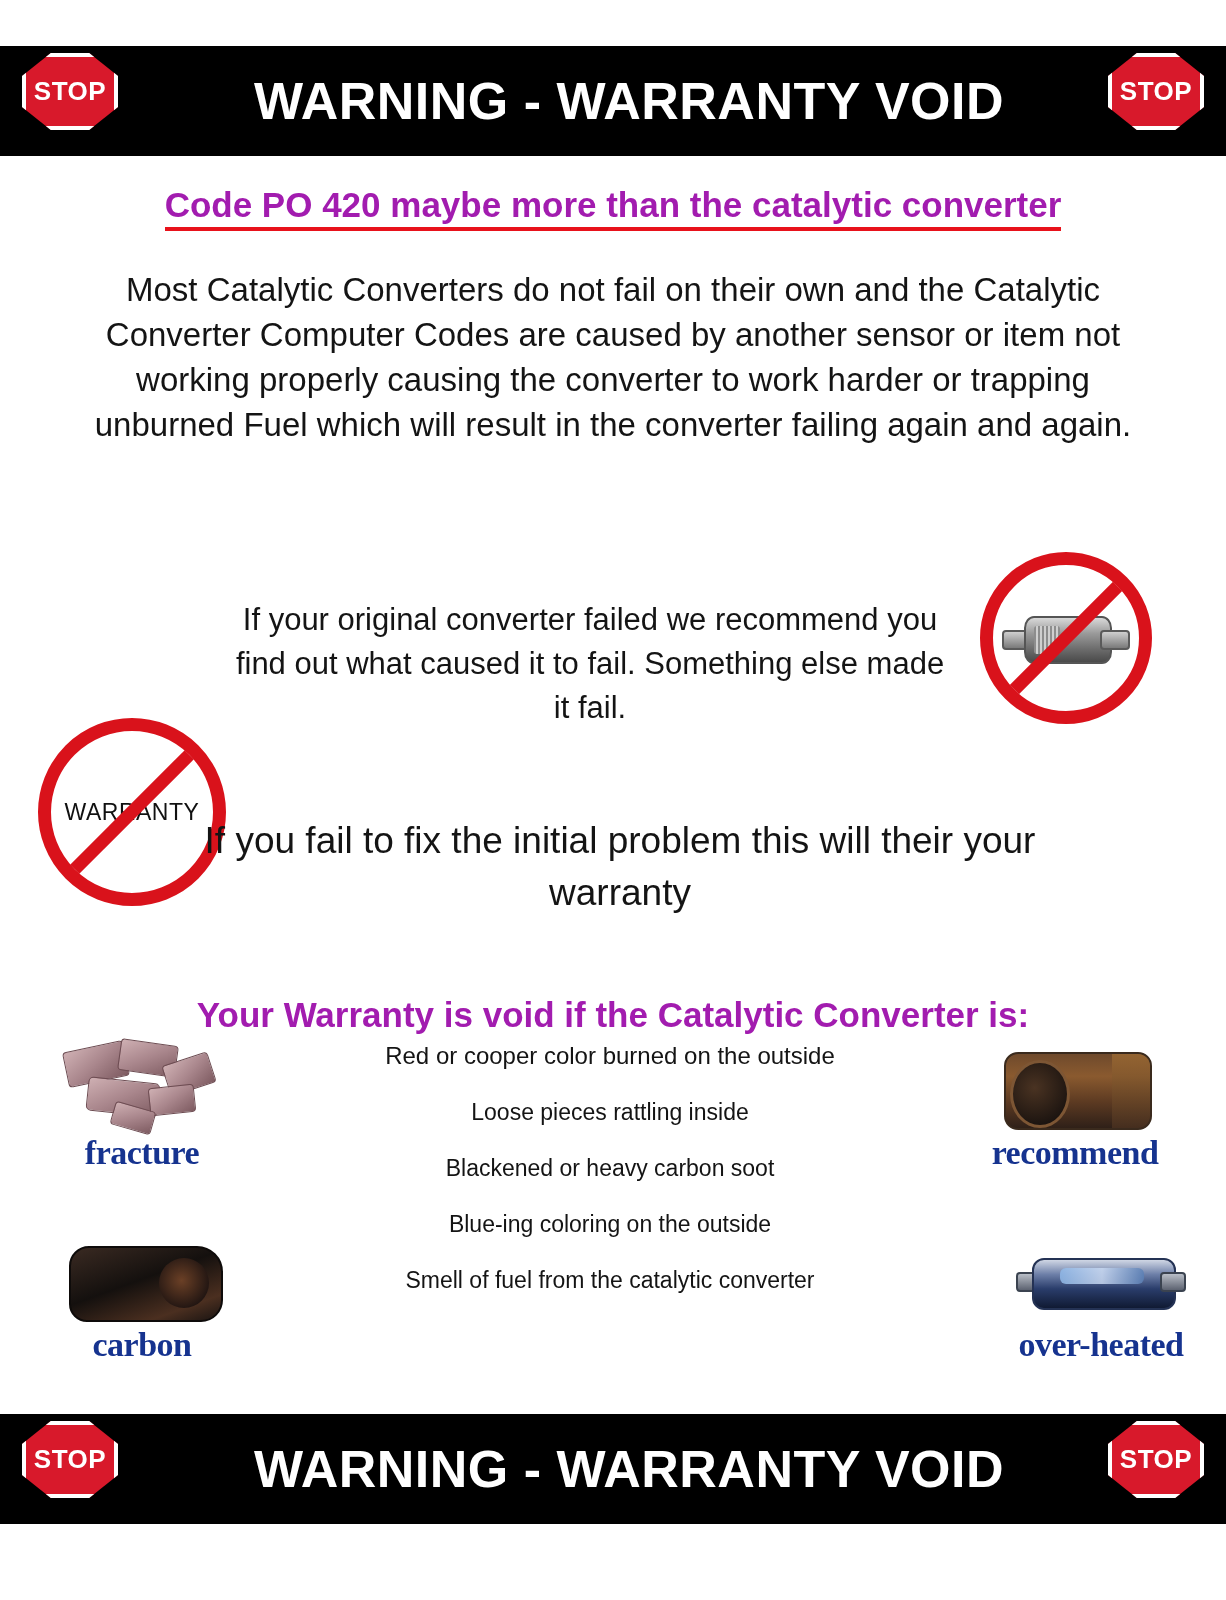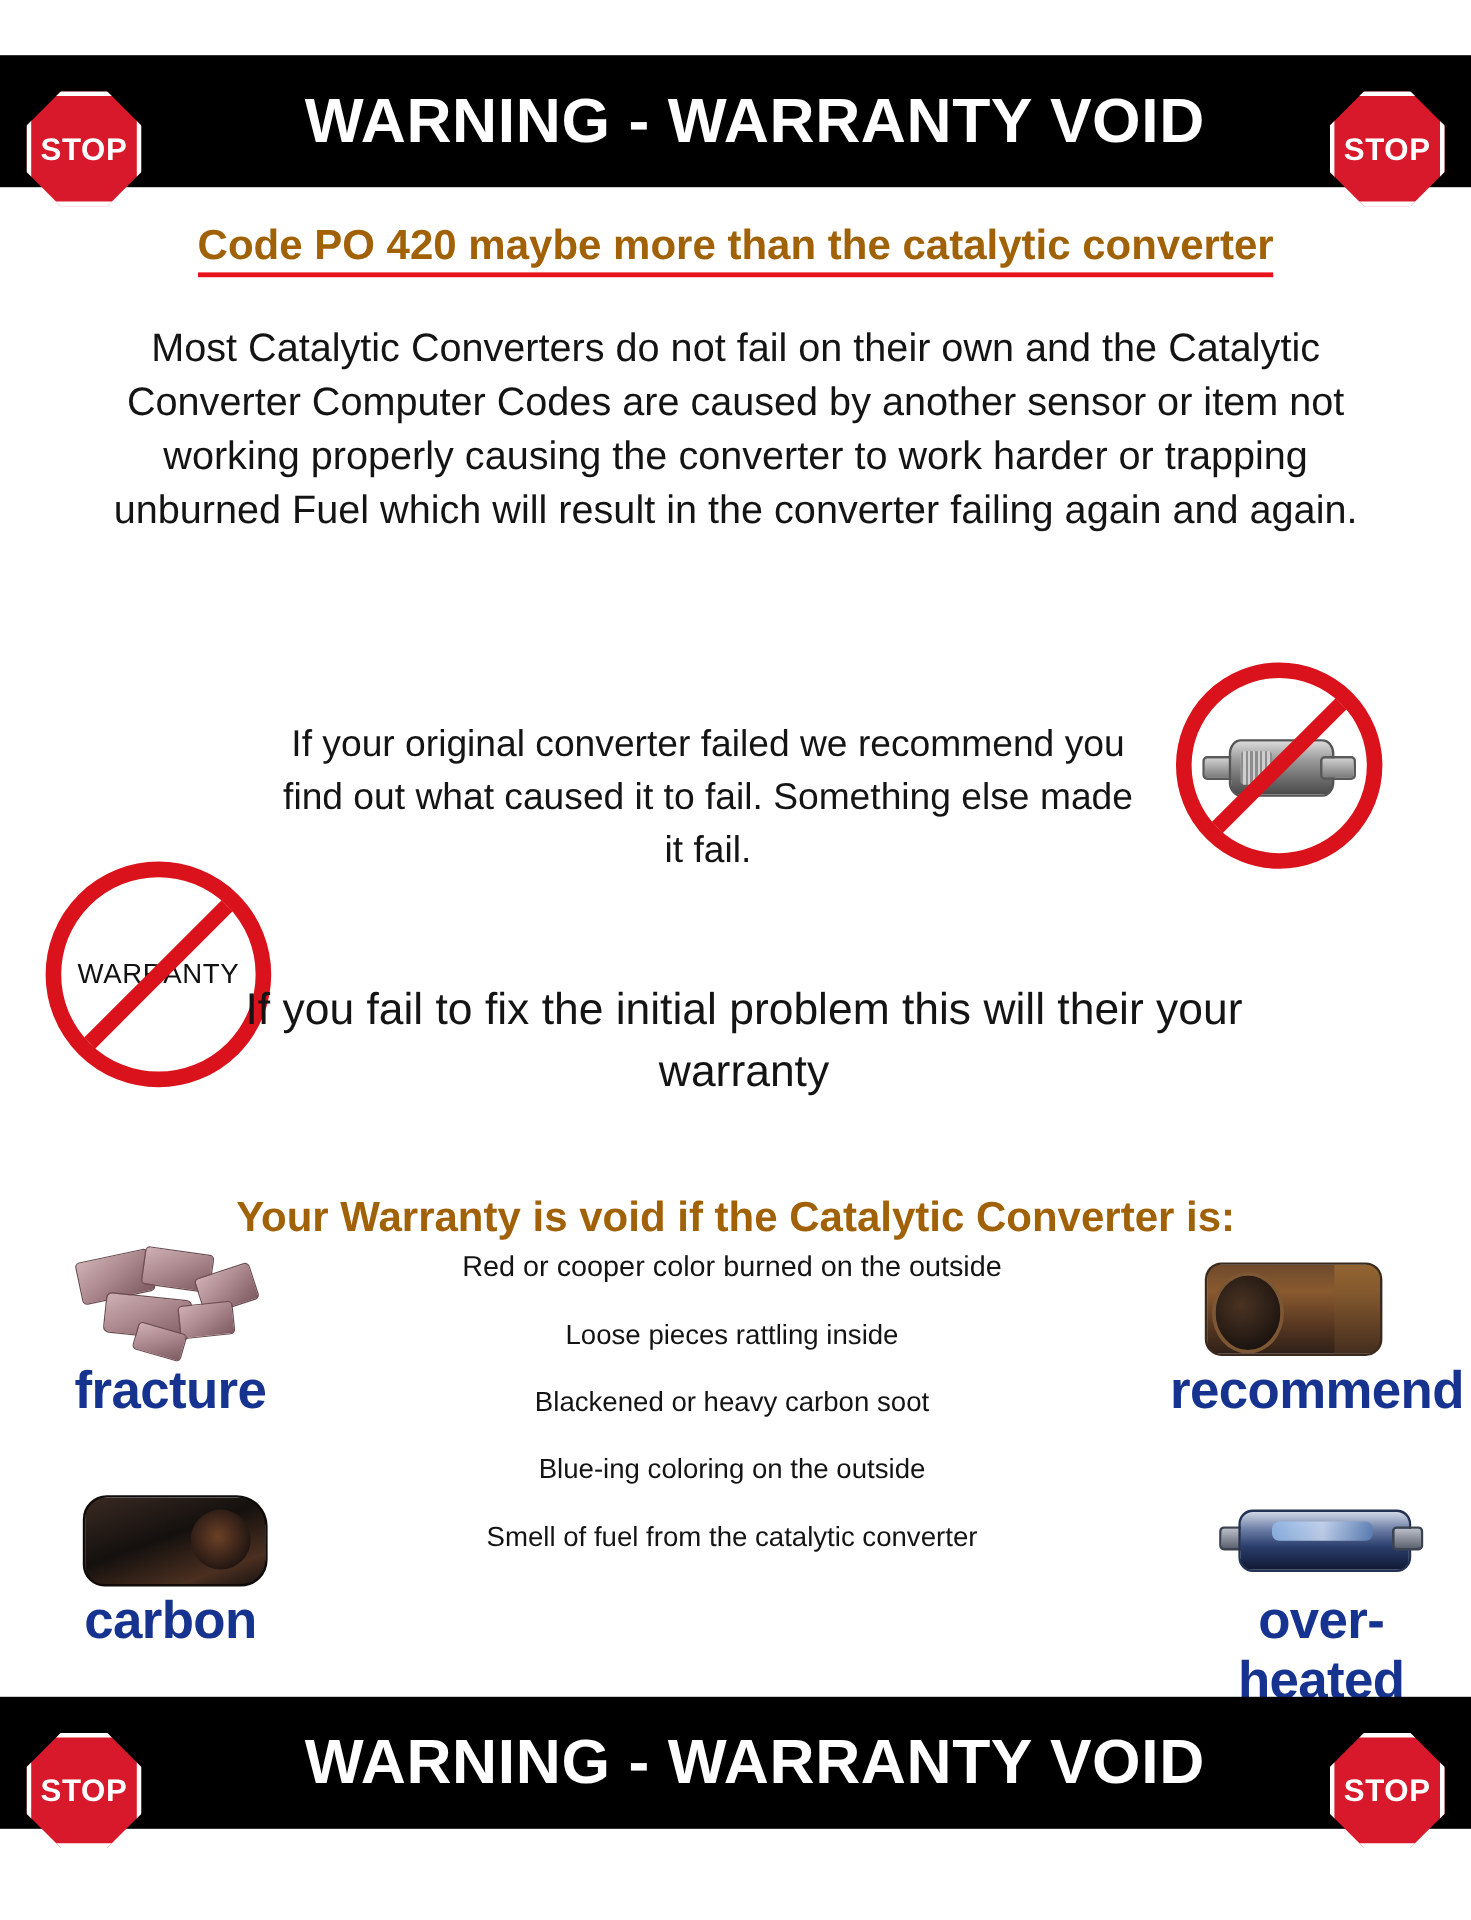--- a/index.html
+++ b/index.html
@@ -50,43 +50,42 @@
 
   
   .stop-sign {
     width: 96px;
     height: 96px;
     position: relative;
     flex: 0 0 auto;
   }
   .stop-oct {
     width: 96px;
-    height: 96px;
+    height: 77px;
     background: #d8192b;
     clip-path: polygon(30% 0%, 70% 0%, 100% 30%, 100% 70%, 70% 100%, 30% 100%, 0% 70%, 0% 30%);
     display: flex;
     align-items: center;
     justify-content: center;
     box-shadow: inset 0 0 0 4px #ffffff;
-    margin-top: 23px;
   }
   .stop-oct span {
     color: #ffffff;
     font-size: 26px;
     font-weight: bold;
     letter-spacing: 0.5px;
   }
 
   
   .red-head {
     position: absolute;
     left: 0;
     width: 1226px;
     text-align: center;
-    color: #a16207;
+    color: #a21caf;
     font-weight: bold;
   }
   #code-head {
     top: 185px;
     font-size: 35px;
   }
   #code-head span.u {
     border-bottom: 4px solid #e8121b;
     padding-bottom: 3px;
   }
@@ -219,24 +218,24 @@
   .bullets div:nth-child(1) { font-size: 24px; }
   .bullets div:nth-child(6) { font-size: 23px; }
 
   
   .photo-cell {
     position: absolute;
     width: 200px;
     text-align: center;
   }
   .photo-cell .cap {
-    font-family: Liberation Sans, sans-serif;
+    font-family: Liberation Serif, serif;
     font-weight: bold;
     color: #16338f;
-    font-size: 44px;
+    font-size: 34px;
     letter-spacing: -0.5px;
     margin-top: -6px;
   }
   .ph {
     height: 100px;
     position: relative;
     margin: 0 auto;
     width: 170px;
   }
 

